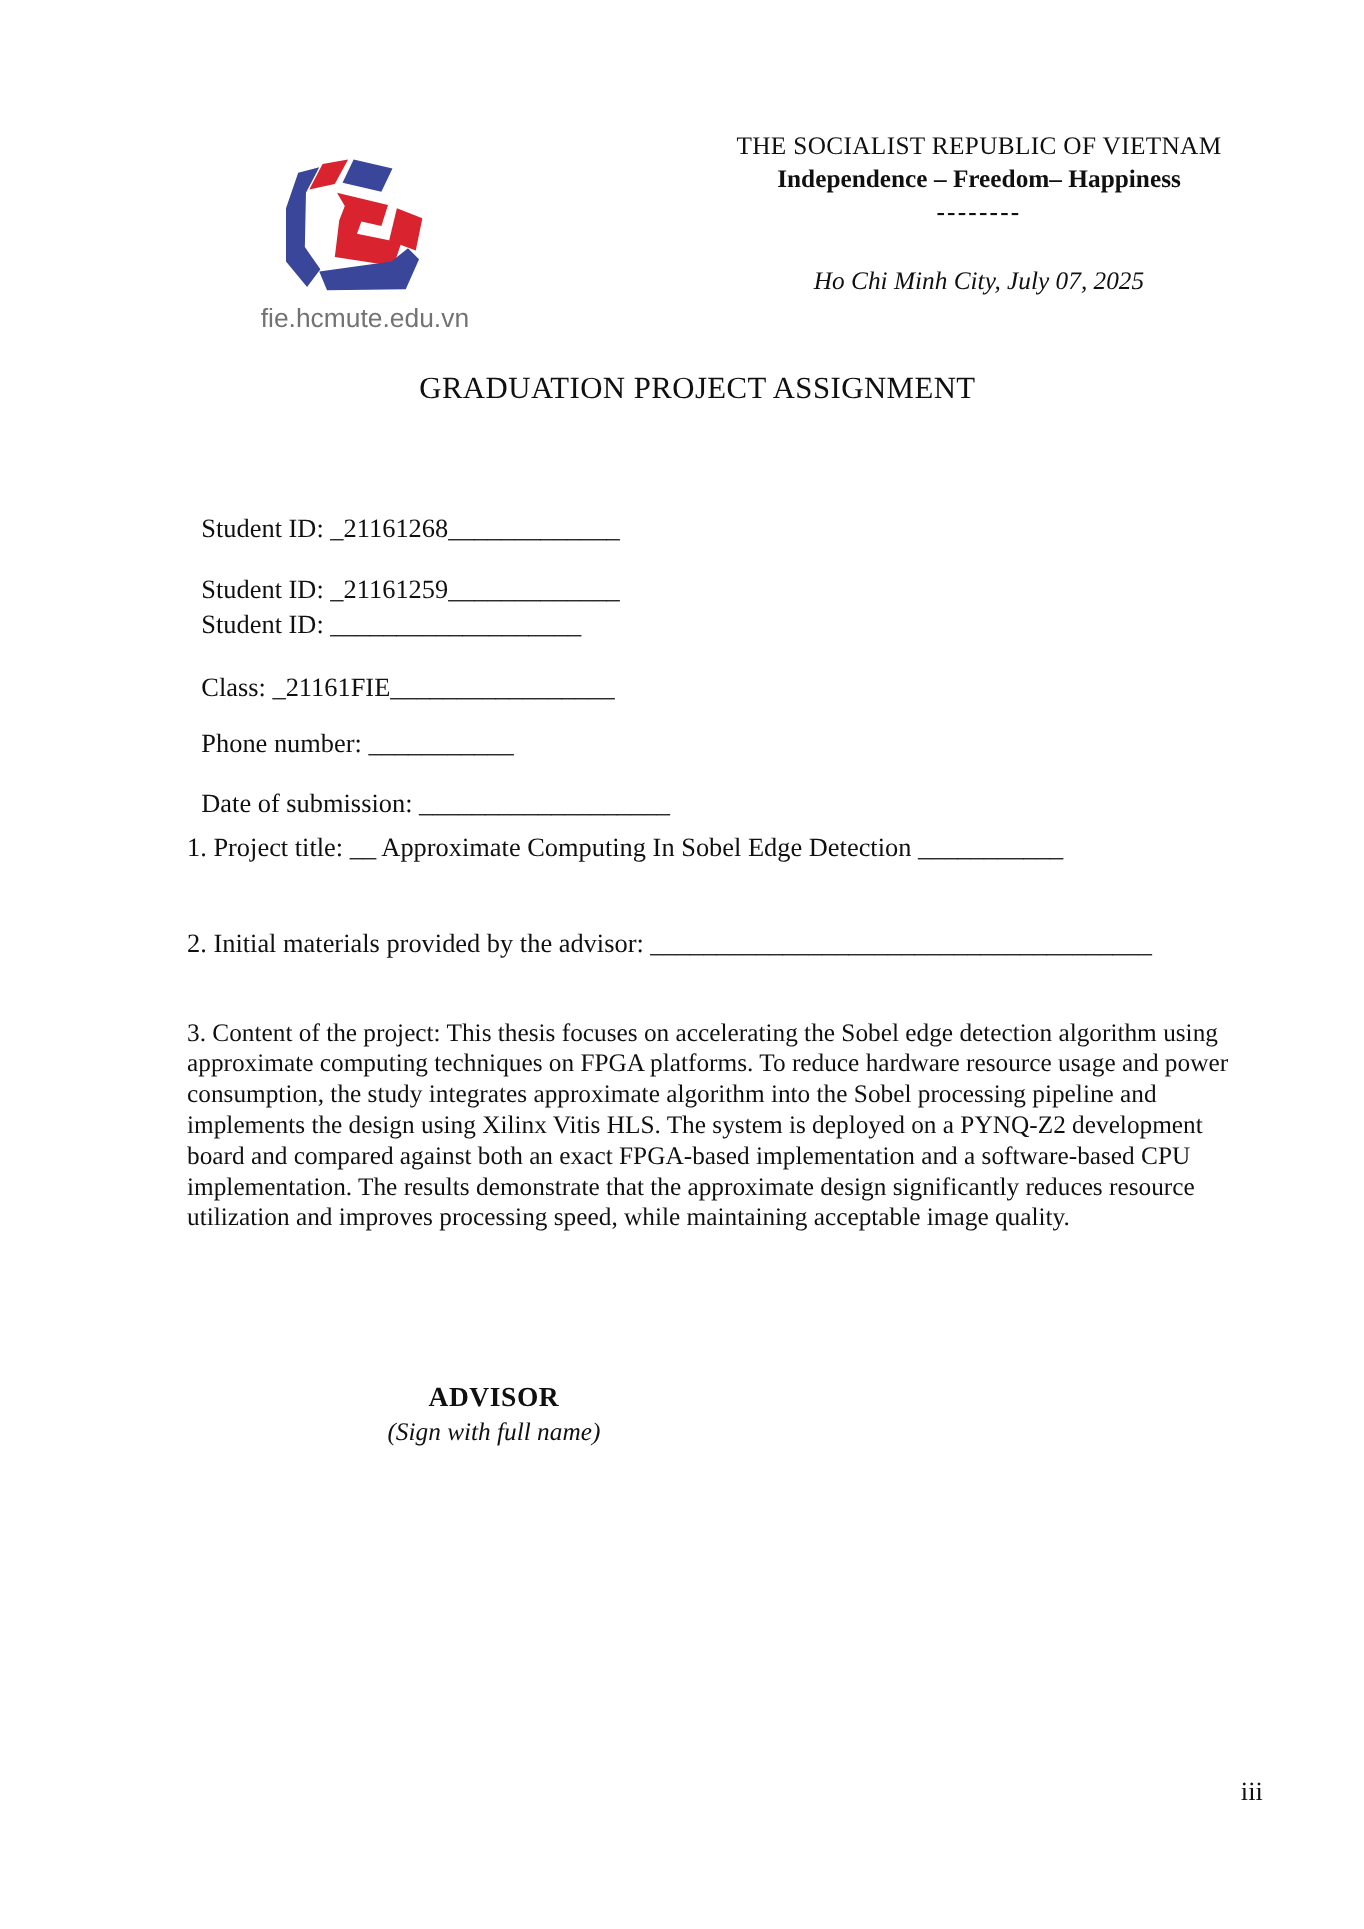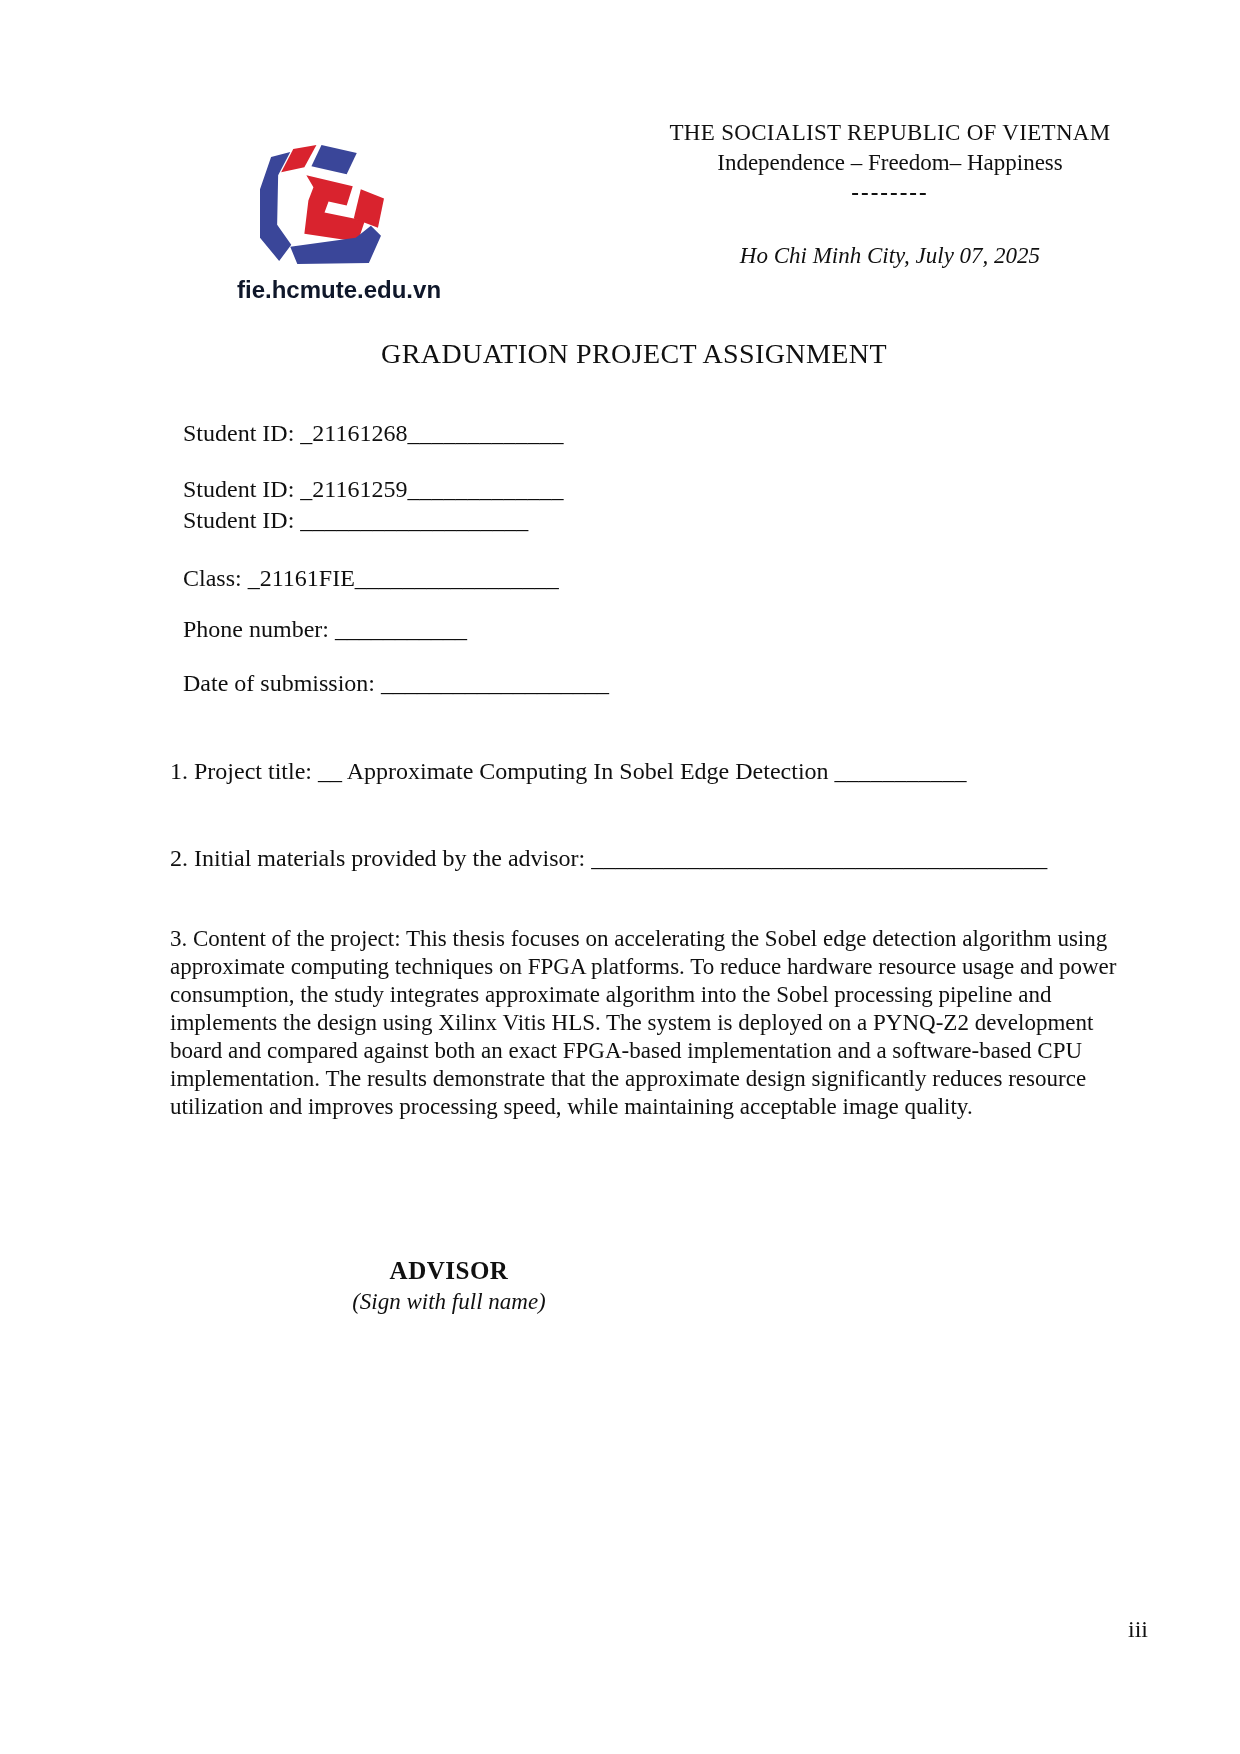--- a/index.html
+++ b/index.html
@@ -7,33 +7,33 @@
     position:relative;
     width:1240px;height:1754px;
     background:#ffffff;
     margin:0 auto;
     font-family:"Liberation Serif", serif;
     color:#101010;
     overflow:hidden;
   }
   .abs{position:absolute;}
   .body-line{font-size:24px; white-space:nowrap;}
-  .form-line{font-size:24px; white-space:nowrap;}
+  .form-line{font-size:24px; white-space:nowrap;margin-top:48px;}
   
   .logo-caption{
     font-family:"Liberation Sans", sans-serif;
-    font-weight:bold;
+    font-weight:normal;
     font-size:24px;
-    color:#0f172a;
+    color:#737373;
     text-align:center;
   }
   
   .nat{left:610px;width:560px;text-align:center;}
   .nat-country{font-size:23px;letter-spacing:.3px;}
-  .nat-motto{font-size:23px;font-weight:normal;}
+  .nat-motto{font-size:23px;font-weight:bold;}
   .nat-sep{font-size:23px;font-weight:bold;letter-spacing:2px;}
   .nat-date{font-size:23px;font-style:italic;}
   .doc-title{
     left:60px;width:1148px;top:338px;
     text-align:center;
     font-size:28px;font-weight:normal;
     letter-spacing:.4px;
   }
   .content-par{
     left:170px;top:925px;width:948px;

